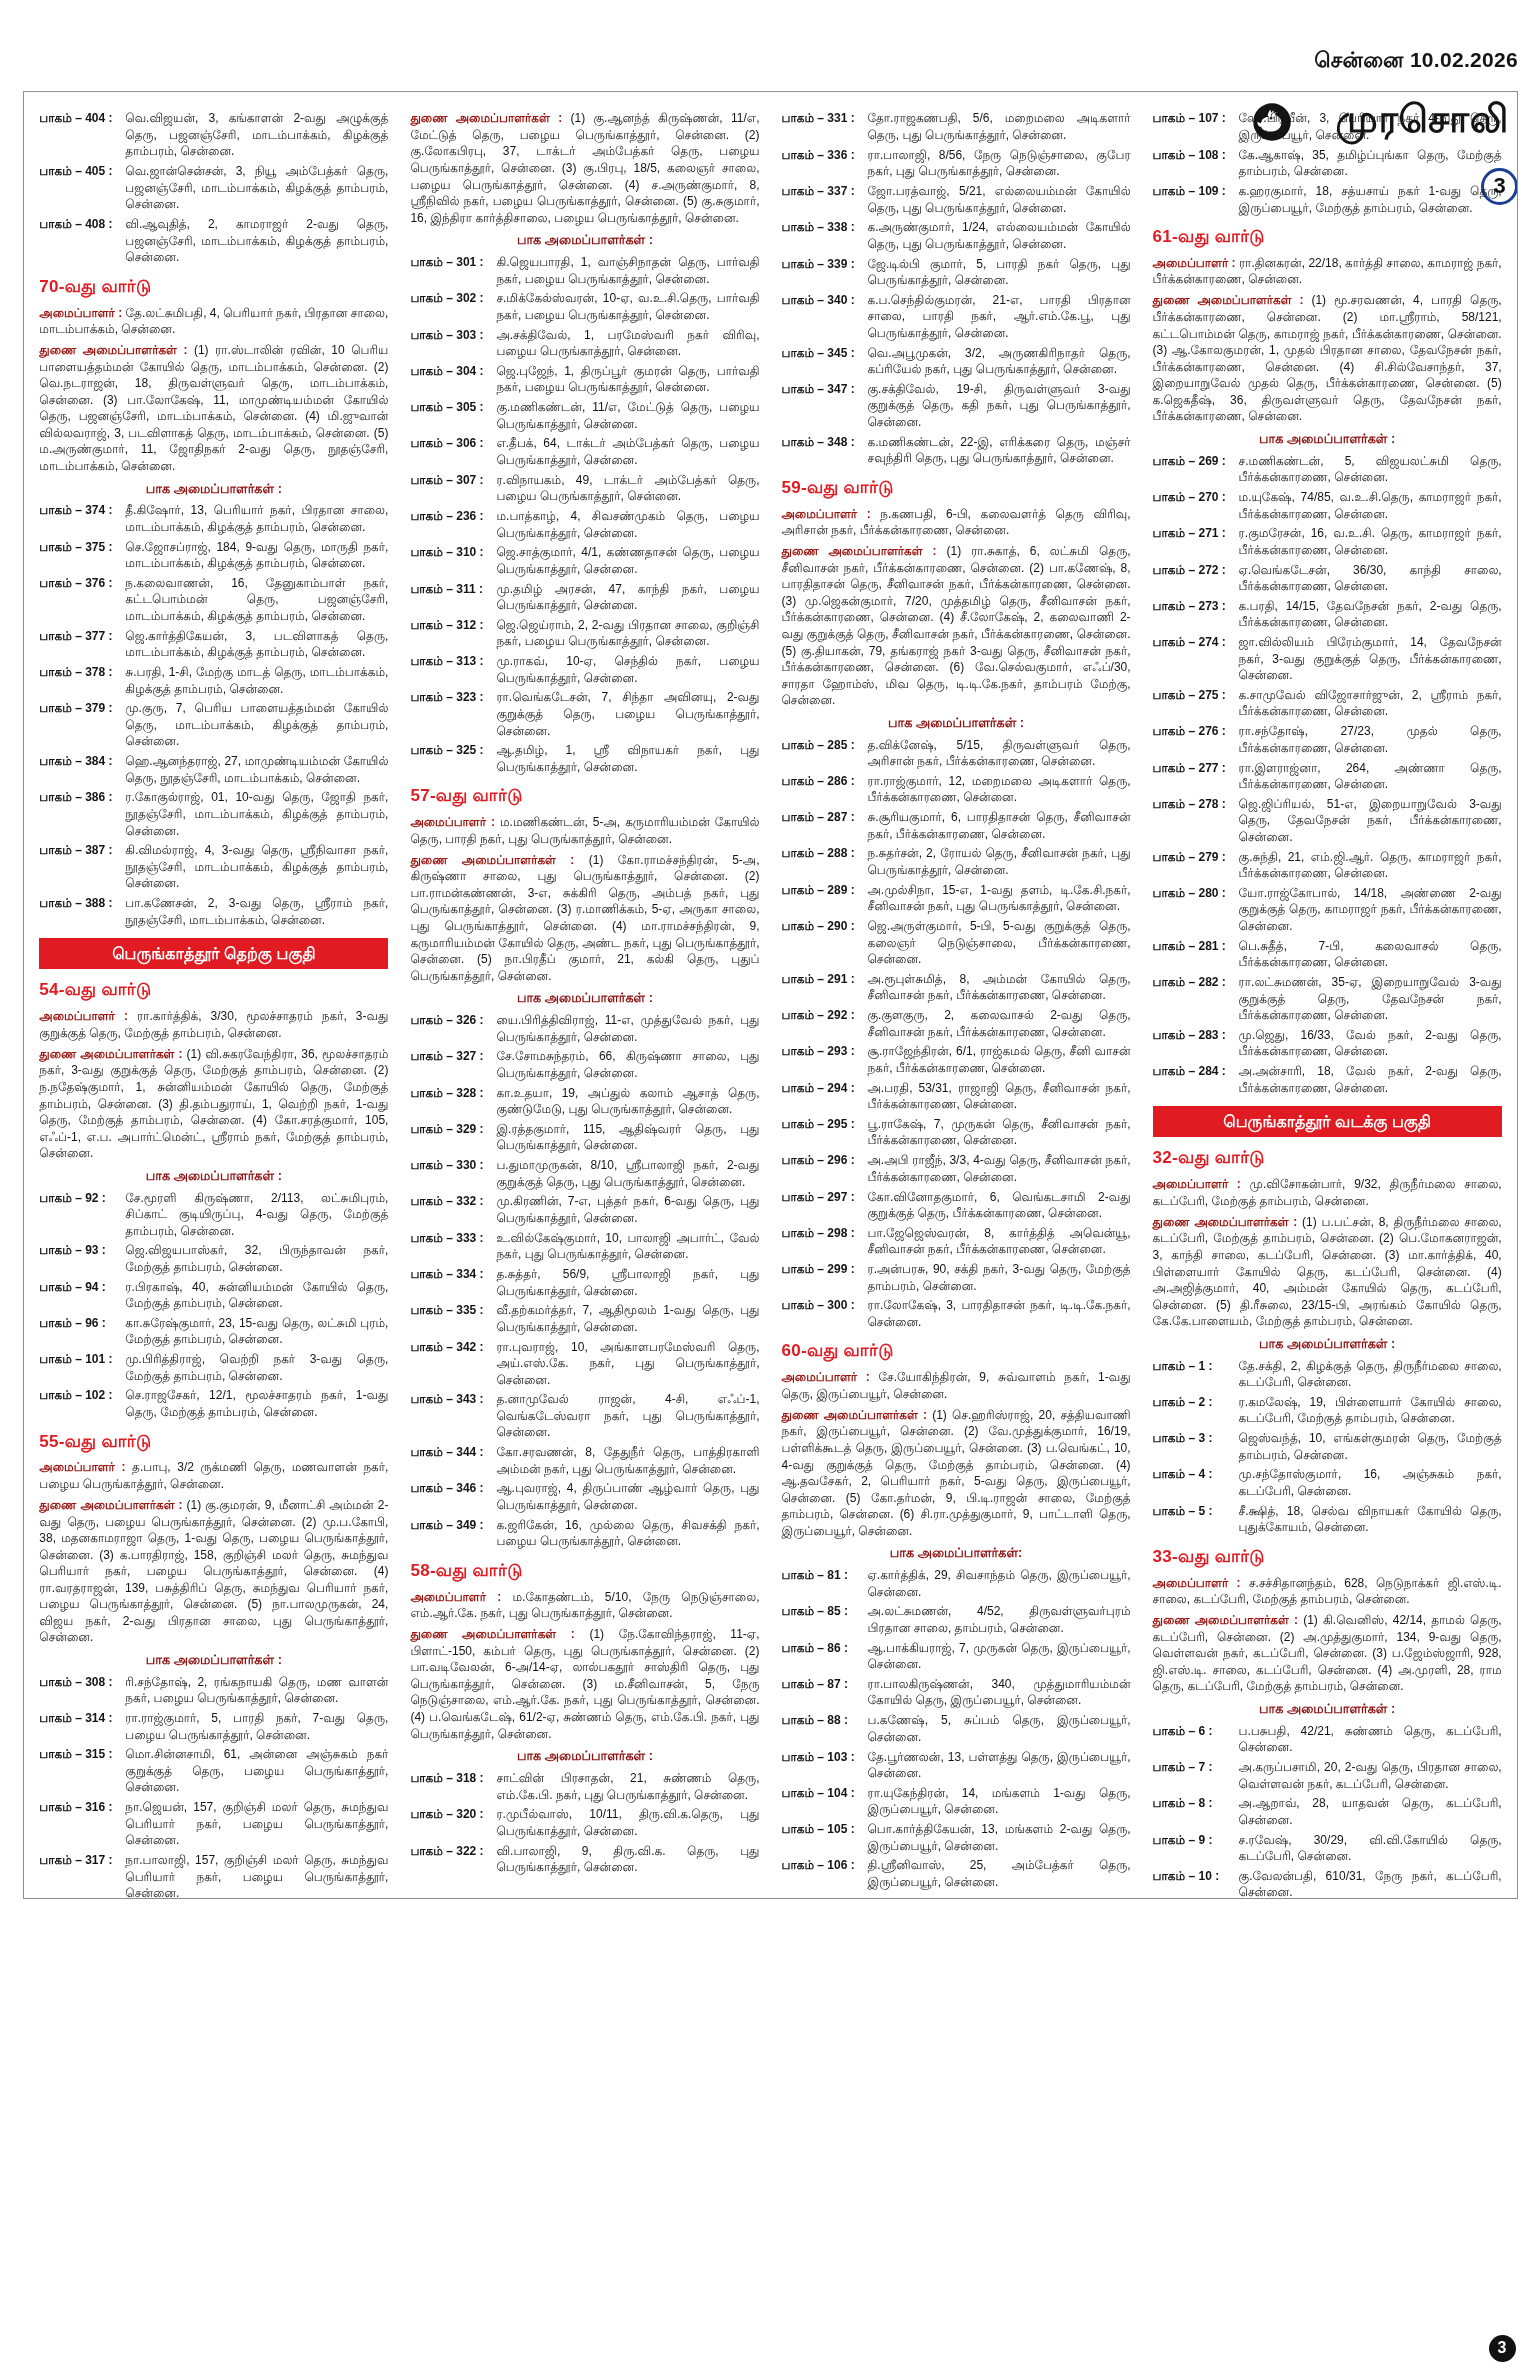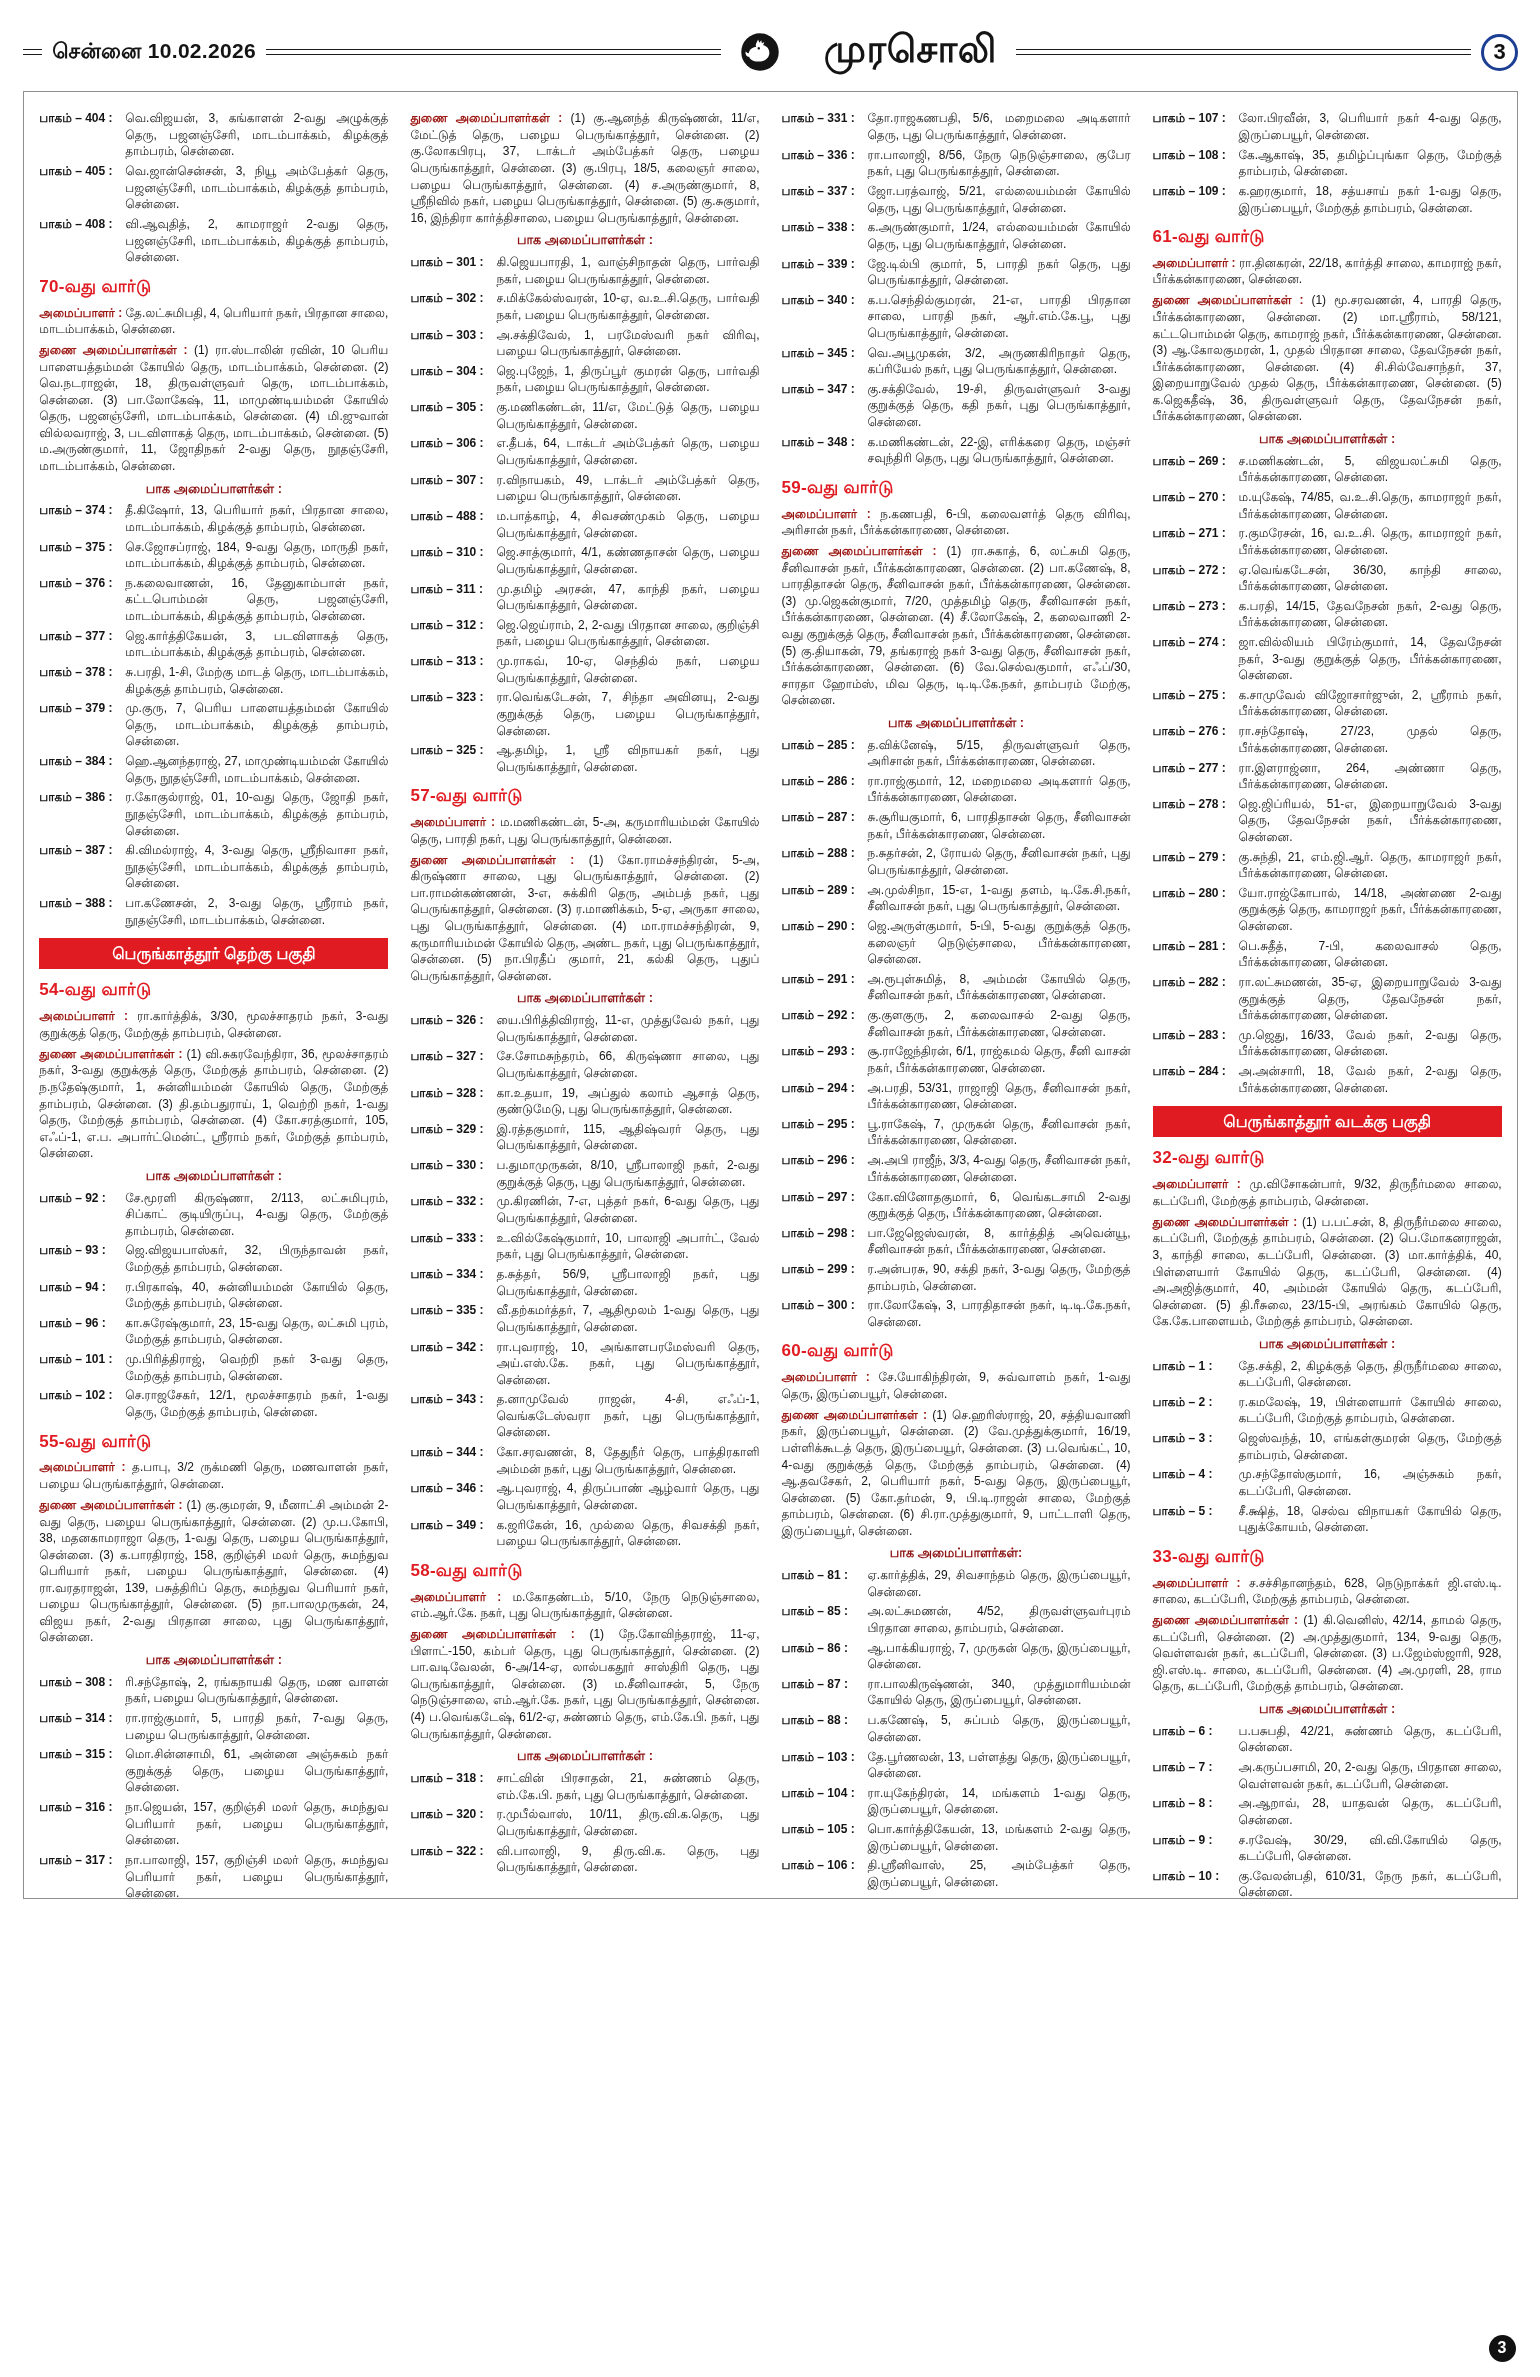--- a/index.html
+++ b/index.html
@@ -5,21 +5,21 @@
   * { margin:0; padding:0; box-sizing:border-box; }
   html,body { background:#ffffff; }
   body {
     width:1541px; height:2377px;
     font-family:"Liberation Sans","DejaVu Sans",sans-serif;
     color:#141414; position:relative; overflow:hidden;
   }
   .page { position:absolute; inset:0; padding:19px 23px 16.6px; overflow:hidden; }
 
   
-  .masthead-row { display:flex; align-items:center; height:66px; gap:10.2px; }
+  .masthead-row { display:flex; align-items:flex-end; height:66px; gap:10.2px;flex-direction:column; }
   .dbl-rule { flex:1; height:5.1px; border-top:1.6px solid #1a1a1a; border-bottom:1.6px solid #1a1a1a; }
   .dbl-rule.short { flex:0 0 19px; }
   .dateline { font-weight:bold; font-size:21px; letter-spacing:0.3px; white-space:nowrap; }
   .masthead { display:flex; align-items:center; gap:9px; padding:0 9px; }
   .emblem { width:40px; height:40px; flex:0 0 auto; }
   .masthead-title { font-size:38px; font-weight:bold; letter-spacing:0.6px; white-space:nowrap;margin-left:35px; }
   .pageno-top {
     width:37px; height:37px; border:3.2px solid #1c3f94; border-radius:50%;
     display:flex; align-items:center; justify-content:center;
     font-size:22px; font-weight:bold; color:#111; background:#fff; flex:0 0 auto;
@@ -229,21 +229,21 @@
         </div>
         <div class="entry">
           <span class="entry-label">பாகம் – 306 :</span>
           <span class="entry-text">எ.தீபக், 64, டாக்டர் அம்பேத்கர் தெரு, பழைய பெருங்காத்தூர், சென்னை.</span>
         </div>
         <div class="entry">
           <span class="entry-label">பாகம் – 307 :</span>
           <span class="entry-text">ர.விநாயகம், 49, டாக்டர் அம்பேத்கர் தெரு, பழைய பெருங்காத்தூர், சென்னை.</span>
         </div>
         <div class="entry">
-          <span class="entry-label">பாகம் – 488 :</span>
+          <span class="entry-label">பாகம் – 236 :</span>
           <span class="entry-text">ம.பாத்காழ், 4, சிவசண்முகம் தெரு, பழைய பெருங்காத்தூர், சென்னை.</span>
         </div>
         <div class="entry">
           <span class="entry-label">பாகம் – 310 :</span>
           <span class="entry-text">ஜெ.சாத்குமார், 4/1, கண்ணதாசன் தெரு, பழைய பெருங்காத்தூர், சென்னை.</span>
         </div>
         <div class="entry">
           <span class="entry-label">பாகம் – 311 :</span>
           <span class="entry-text">மு.தமிழ் அரசன், 47, காந்தி நகர், பழைய பெருங்காத்தூர், சென்னை.</span>
         </div>

